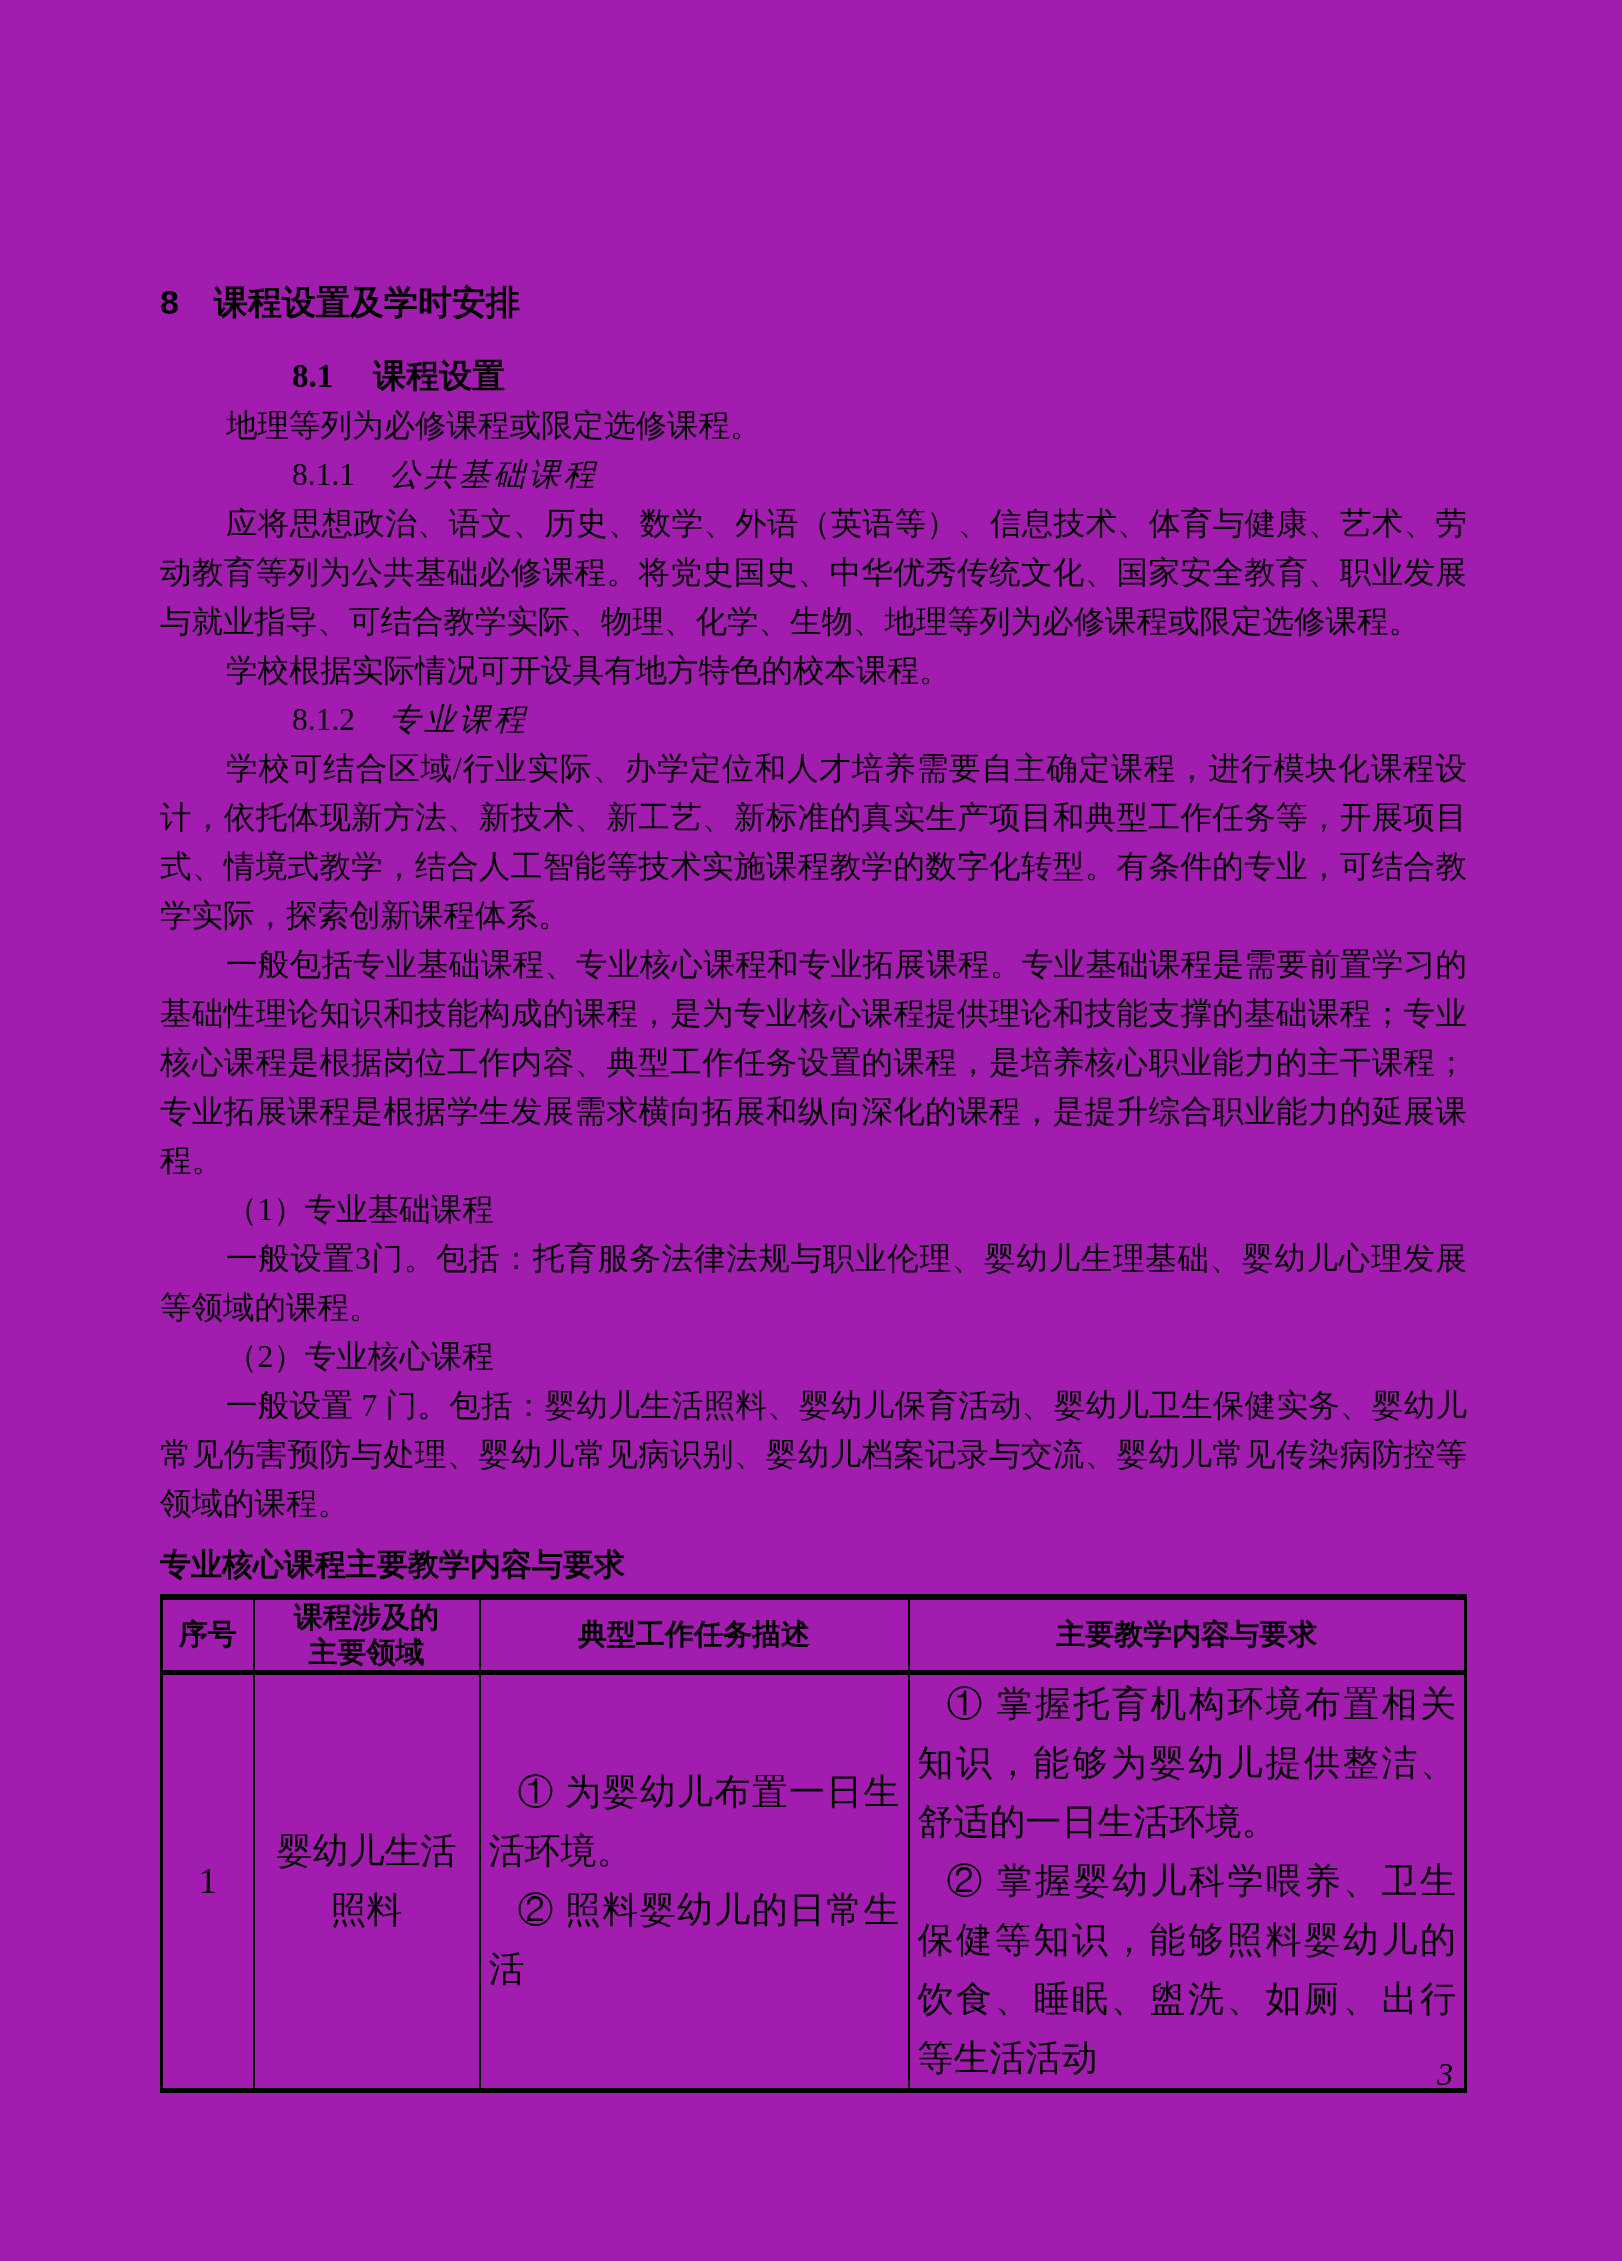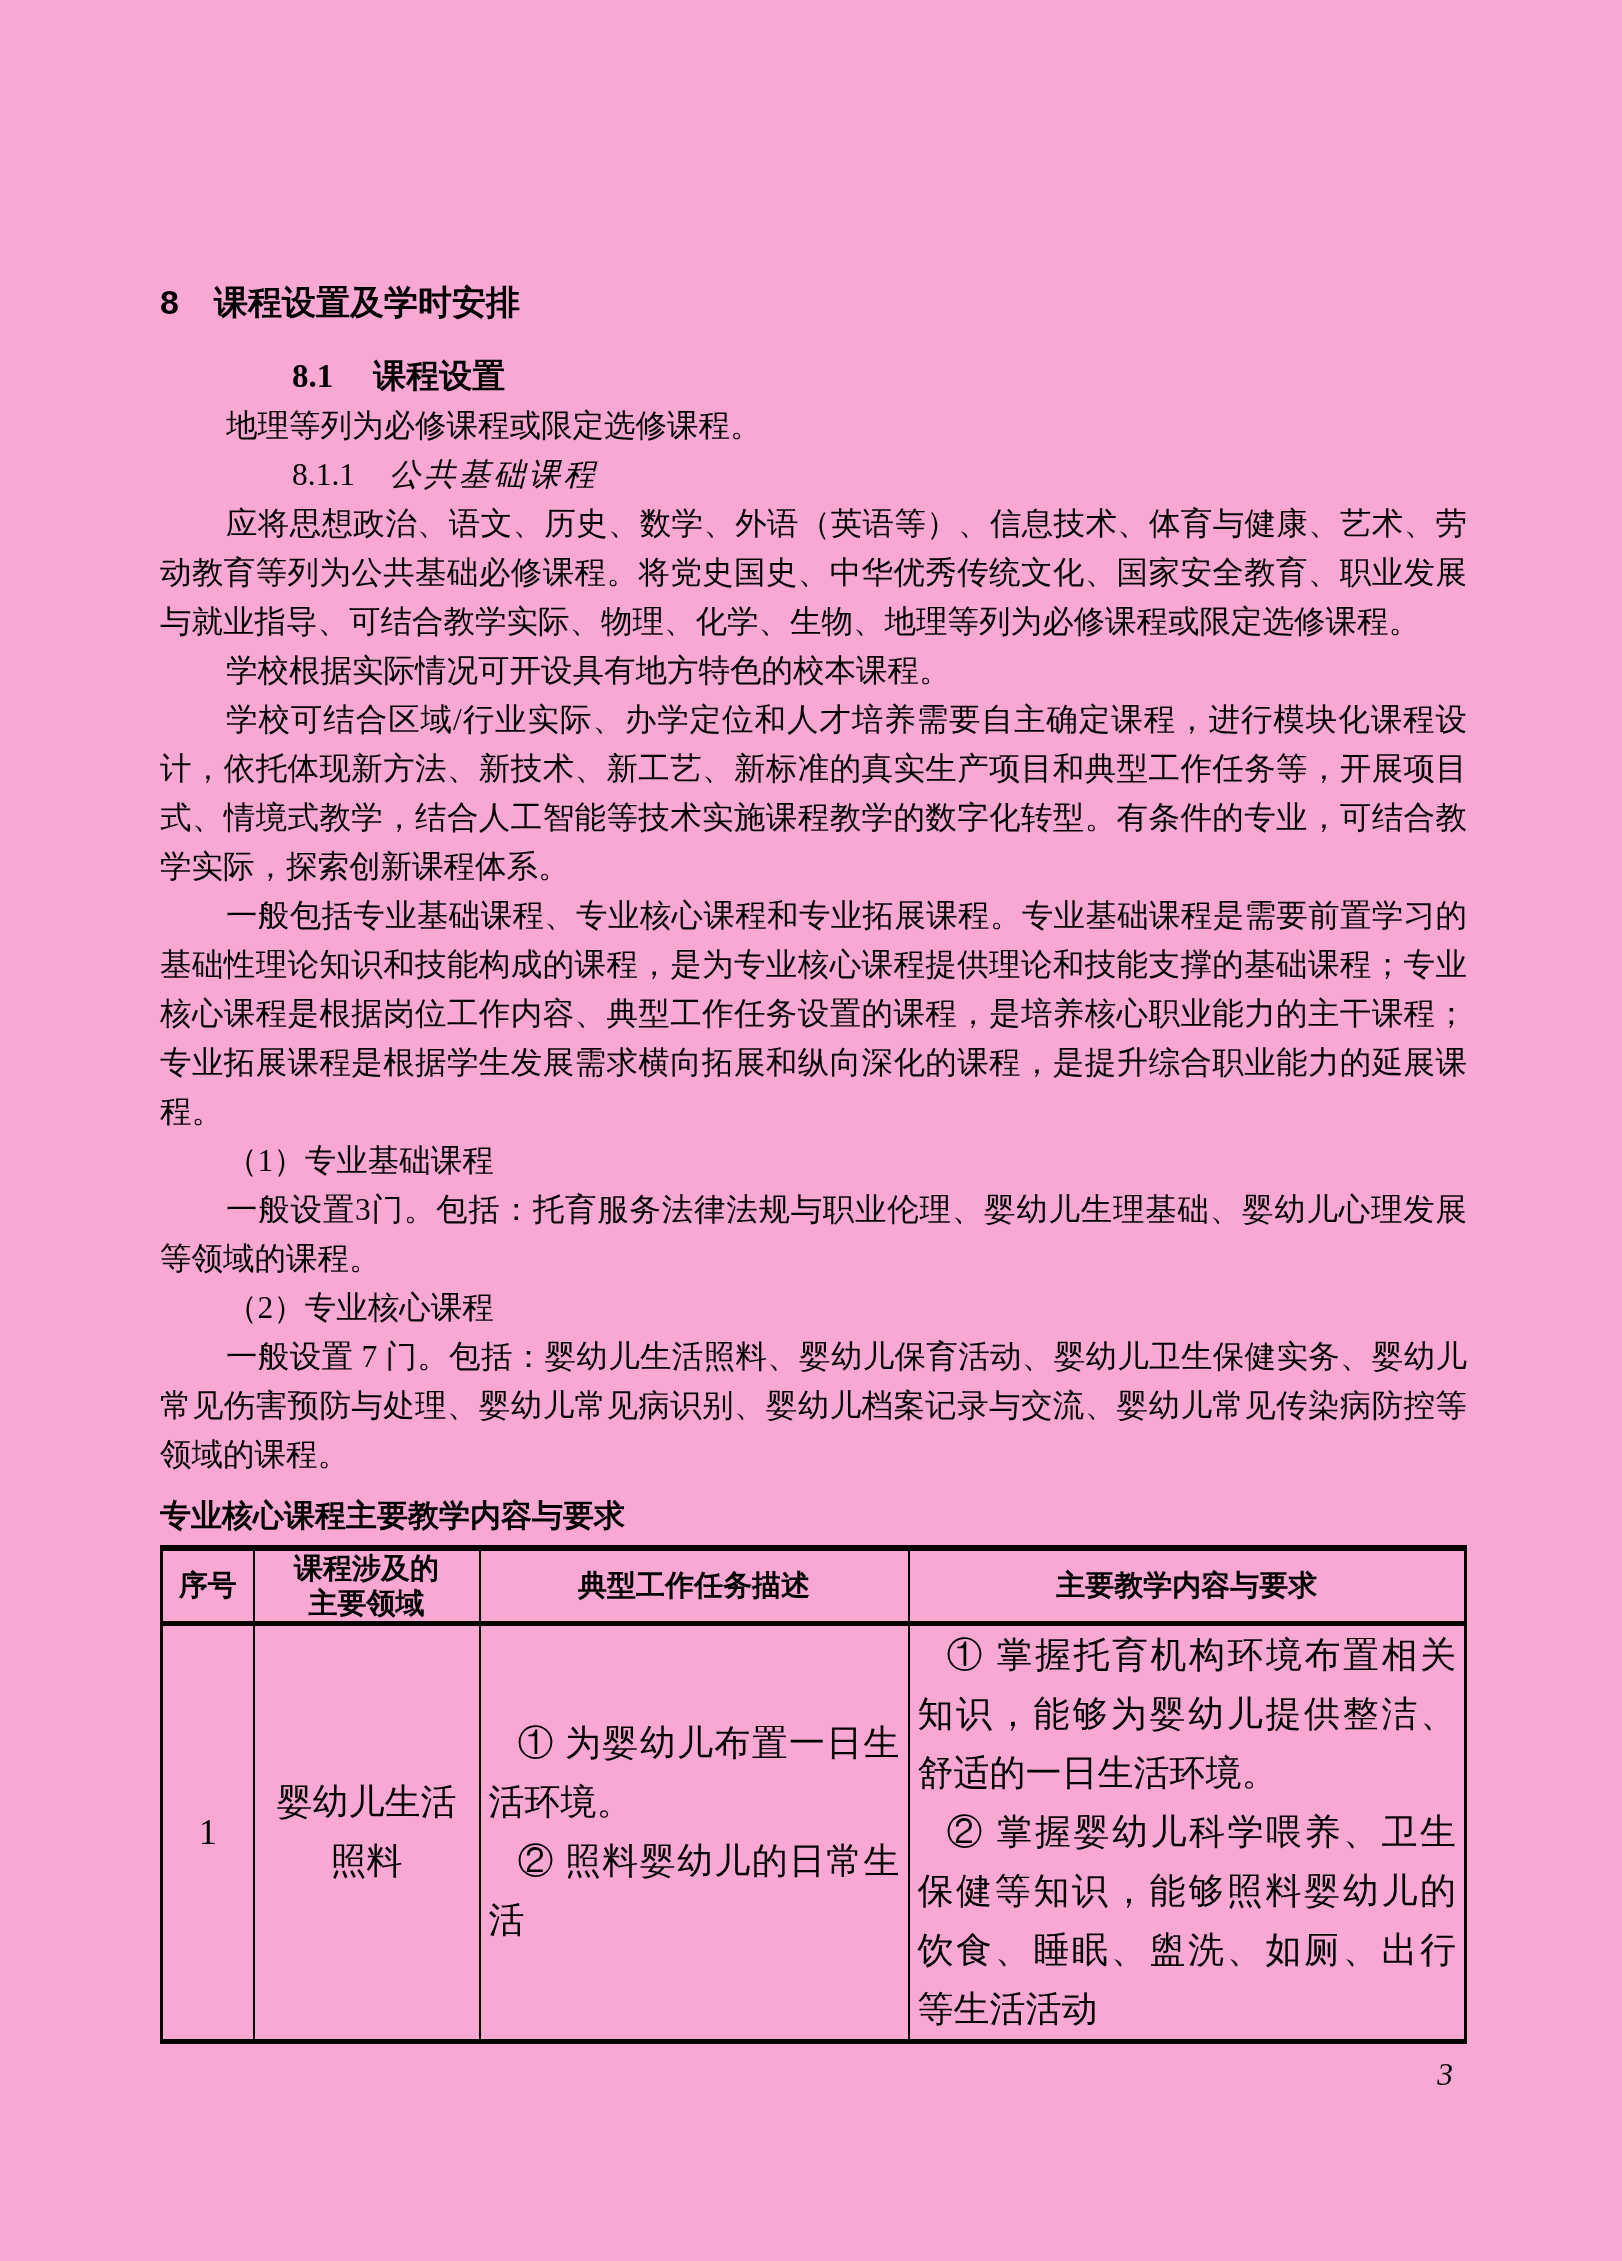--- a/index.html
+++ b/index.html
@@ -8,21 +8,21 @@
     width: 1622px; height: 2261px;
     background: #ffffff;
     color: #000;
     font-family: "Liberation Serif", "DejaVu Serif", serif;
     position: relative;
     overflow: hidden;
   }
   .page {
     position: absolute; left: 0; top: 0;
     width: 1622px; height: 2261px;
-    background: #f9a8d4;
+    background: #a21caf;
   }
   .content {
     position: absolute;
     left: 160px; top: 278px;
     width: 1307px;
   }
   
   .h1 {
     font-family: "Liberation Sans", "DejaVu Sans", sans-serif;
     font-weight: bold;
@@ -127,20 +127,23 @@
 
     <div class="h3">
       <span class="num">8.1.1</span><span class="kai">公共基础课程</span>
     </div>
 
 
     <p class="body">应将思想政治、语文、历史、数学、外语（英语等）、信息技术、体育与健康、艺术、劳动教育等列为公共基础必修课程。将党史国史、中华优秀传统文化、国家安全教育、职业发展与就业指导、可结合教学实际、物理、化学、生物、地理等列为必修课程或限定选修课程。</p>
 
     <p class="body">学校根据实际情况可开设具有地方特色的校本课程。</p>
 
+    <div class="h3">
+      <span class="num">8.1.2</span><span class="kai">专业课程</span>
+    </div>
 
     <p class="body">学校可结合区域/行业实际、办学定位和人才培养需要自主确定课程，进行模块化课程设计，依托体现新方法、新技术、新工艺、新标准的真实生产项目和典型工作任务等，开展项目式、情境式教学，结合人工智能等技术实施课程教学的数字化转型。有条件的专业，可结合教学实际，探索创新课程体系。</p>
 
     <p class="body">一般包括专业基础课程、专业核心课程和专业拓展课程。专业基础课程是需要前置学习的基础性理论知识和技能构成的课程，是为专业核心课程提供理论和技能支撑的基础课程；专业核心课程是根据岗位工作内容、典型工作任务设置的课程，是培养核心职业能力的主干课程；专业拓展课程是根据学生发展需求横向拓展和纵向深化的课程，是提升综合职业能力的延展课程。</p>
 
     <p class="body">（1）专业基础课程</p>
 
     <p class="body">一般设置3门。包括：托育服务法律法规与职业伦理、婴幼儿生理基础、婴幼儿心理发展等领域的课程。</p>
 
     <p class="body">（2）专业核心课程</p>

